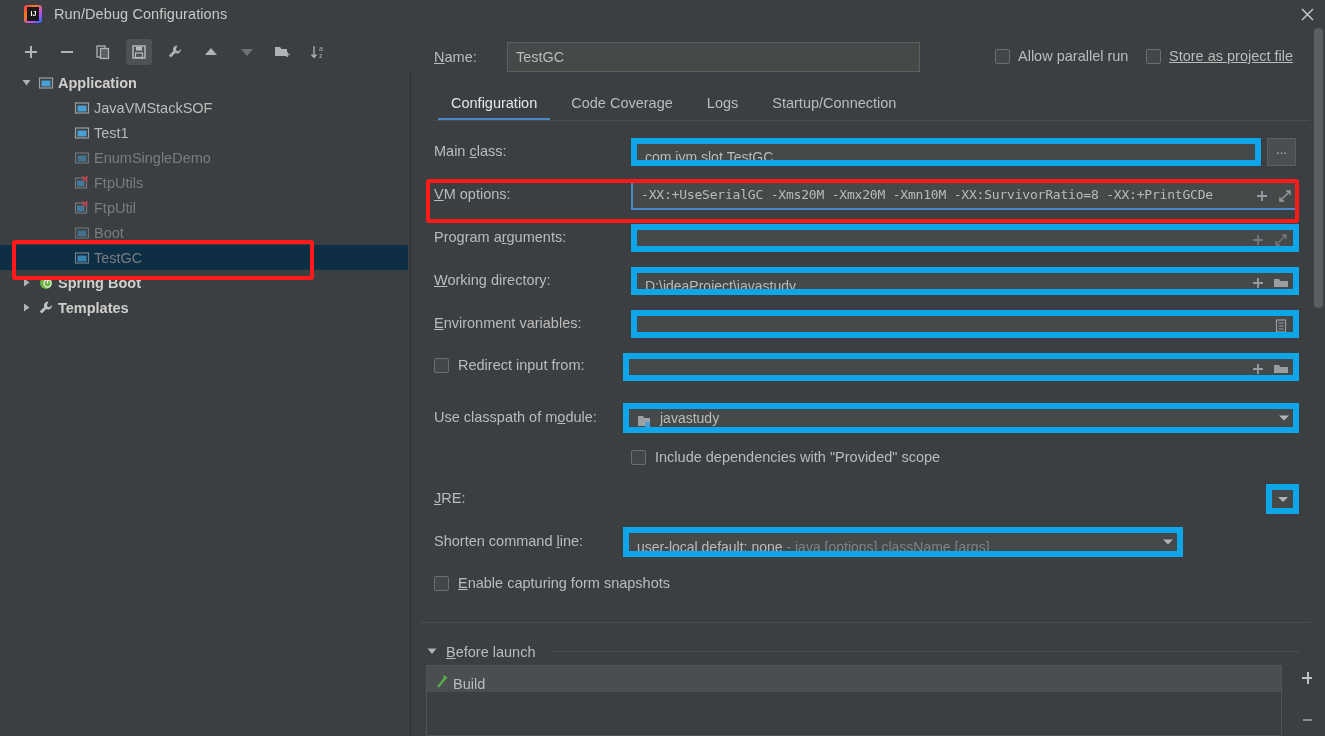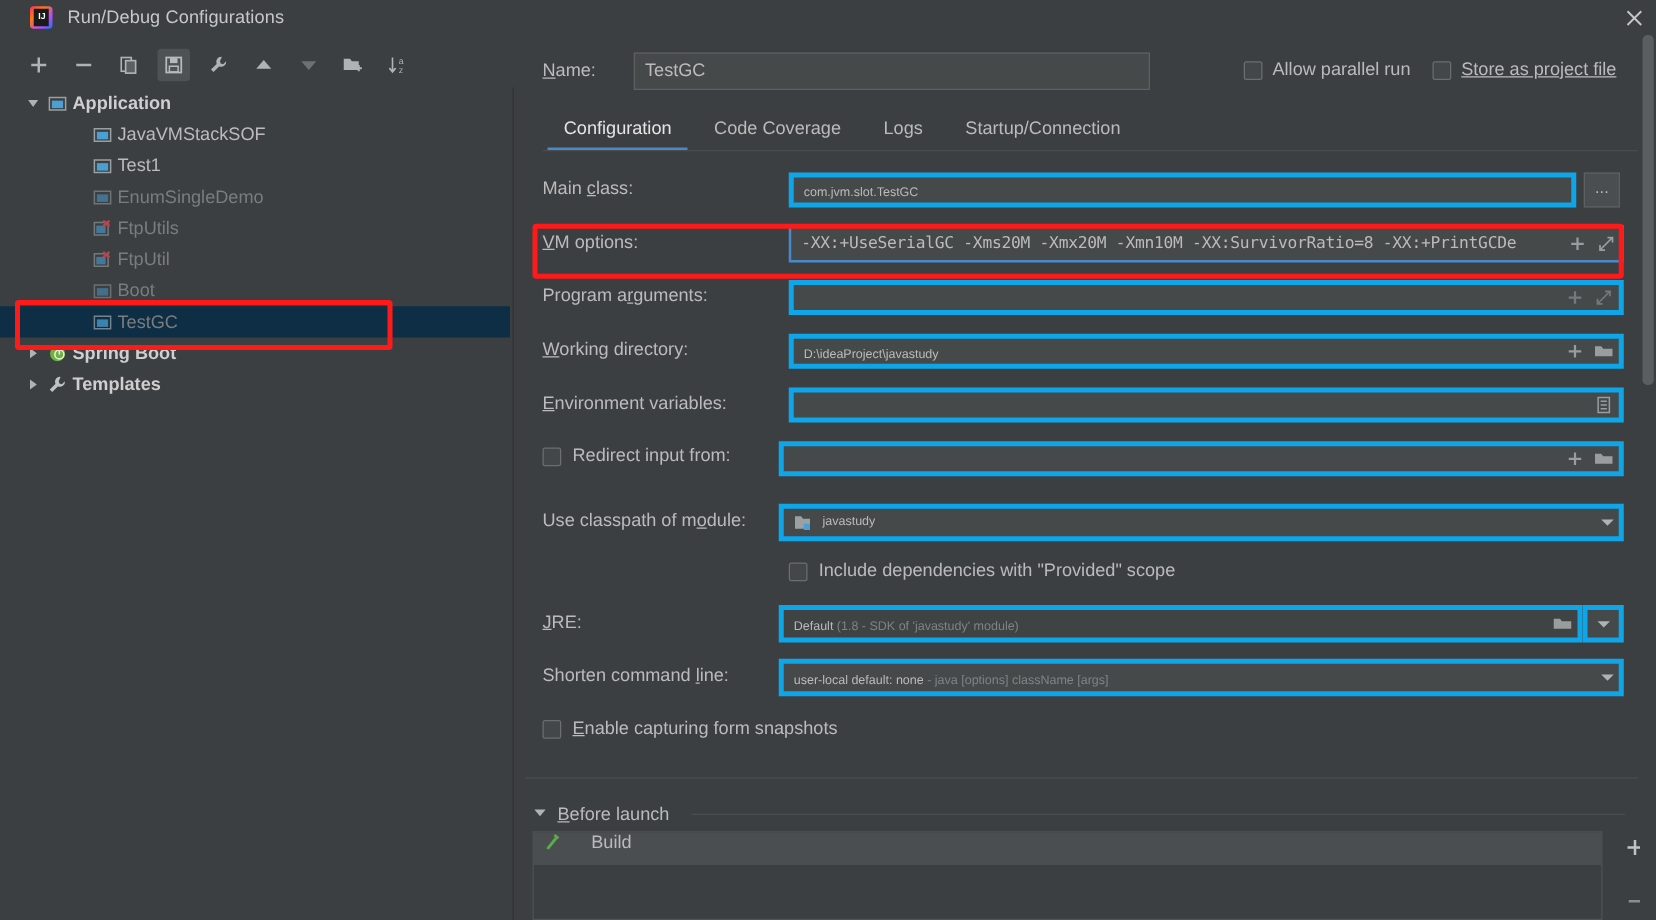--- a/index.html
+++ b/index.html
@@ -128,22 +128,22 @@
   .tab-underline {
     position: absolute; left: 14px; top: 84px; width: 876px; height: 1px; background: #4a4d4f;
   }
 
   
   .form { position: absolute; left: 0; top: 95px; width: 890px; }
   .row { position: relative; height: 43px; }
   .row-label { position: absolute; left: 14px; top: 12px; font-size: 14.5px; color: #bbbbbb; white-space: nowrap; }
   .fld {
     position: absolute; left: 211px; height: 28px; top: 7px;
-    background: #45494a; border: 4px solid #0ea5e9; color: #bbbbbb;
-    font-size: 10px; line-height: 26px; padding: 0 8px; overflow: hidden; white-space: nowrap;
+    background: #45494a; border: 6px solid #0ea5e9; color: #bbbbbb;
+    font-size: 14px; line-height: 26px; padding: 0 8px; overflow: hidden; white-space: nowrap;
   }
   .fld.disabled-bg { background: #3f4344; }
   .fld-icons {
     position: absolute; right: 4px; top: 50%; transform: translateY(-50%);
     display: flex; align-items: center; gap: 7px;
   }
   .ic { width: 16px; height: 16px; display:block; cursor:pointer; }
   .mono {
     font-family: "DejaVu Sans Mono", "Liberation Mono", monospace;
     font-size: 13px; letter-spacing: -0.2px;
@@ -169,21 +169,21 @@
   .before-launch {
     position: absolute; left: 420px; top: 638px; width: 890px; height: 98px;
   }
   .bl-header { position: relative; height: 27px; display: flex; align-items: center; padding-left: 6px; gap: 8px; }
   .bl-line { flex: 1; height: 1px; background: #4a4d4f; margin-left: 10px; margin-right: 10px; }
   .bl-box {
     position: absolute; left: 6px; top: 27px; width: 856px; height: 71px;
     border: 1px solid #4f5355; background: #3c3f41; overflow: hidden;
   }
   .bl-item {
-    height: 26px; display: flex; align-items: flex-start; gap: 24px; padding-left: 7px;
+    height: 26px; display: flex; align-items: flex-end; gap: 4px; padding-left: 7px;
     background: #4a4e50; font-size: 14.5px; color: #bbbbbb; cursor: pointer;
   }
   .bl-side {
     position: absolute; left: 869px; top: 27px; width: 38px; height: 71px;
     display: flex; flex-direction: column; align-items: center; padding-top: 4px; gap: 20px;
   }
   .bl-side div { cursor: pointer; }
 
   .vscroll {
     position: absolute; right: 0; top: 28px; width: 13px; height: 708px; background: #3c3f41;
@@ -552,39 +552,28 @@
 
       <div class="row" style="height:38px">
         <span class="cb-inline" style="left:211px; top:9px;">
           <span class="cbox"></span>
           <span class="lbl">Include dependencies with "Provided" scope</span>
         </span>
       </div>
 
       <div class="row">
         <span class="row-label"><u>J</u>RE:</span>
-        <div class="fld disabled-bg" style="width:643px; left:203px; height:30px; top:6px; line-height:28px;">
-          <span>Default</span>
-          <span class="dim-text">(1.8 - SDK of 'javastudy' module)</span>
-          <span class="fld-icons">
-            <span class="ic">
-              <svg width="16" height="16" viewBox="0 0 16 16">
-                  <path d="M1 4h5l1.5 2H15v6H1z" fill="#9a9d9f"></path>
-                </svg>
-            </span>
-          </span>
-        </div>
         <div class="fld" style="width:33px; left:846px; height:30px; top:6px; display:flex; align-items:center; justify-content:center;">
           <span class="arrow-dn"></span>
         </div>
       </div>
 
       <div class="row">
         <span class="row-label">Shorten command <u>l</u>ine:</span>
-        <div class="fld" style="width:676px; left:203px; height:30px; top:6px; line-height:28px;">
+        <div class="fld" style="width:560px; left:203px; height:30px; top:6px; line-height:28px;">
           <span>user-local default: none</span>
           <span class="dim-text">- java [options] className [args]</span>
           <span class="fld-icons">
             <span class="arrow-dn"></span>
           </span>
         </div>
       </div>
 
       <div class="row">
         <span class="cb-inline">

